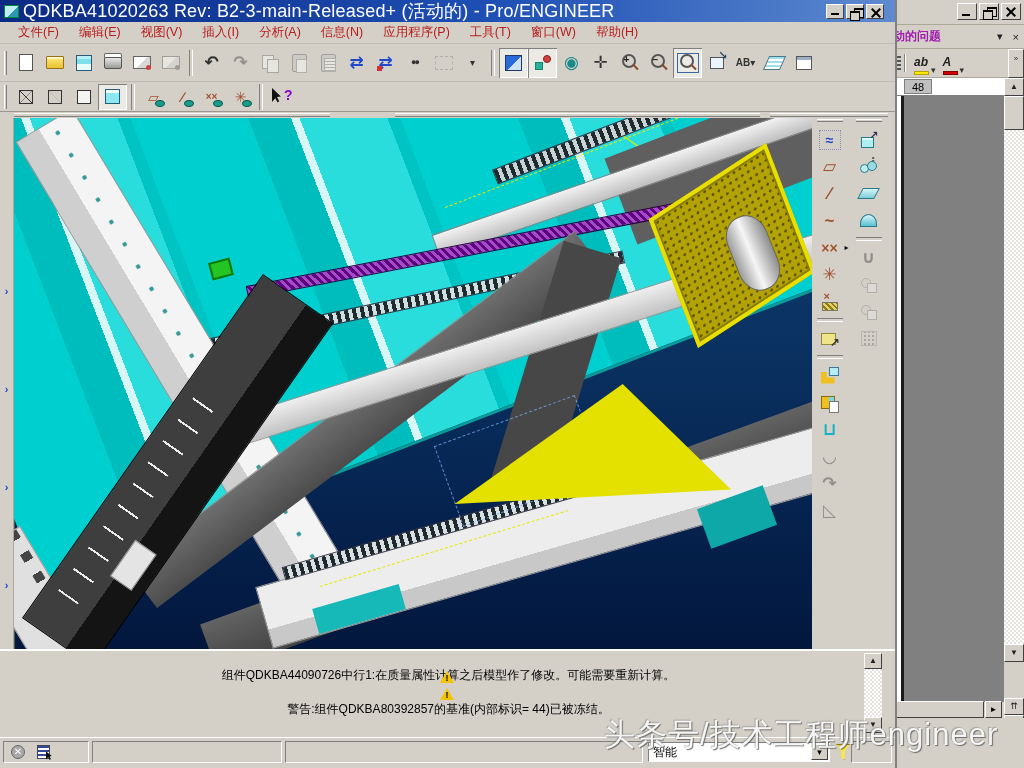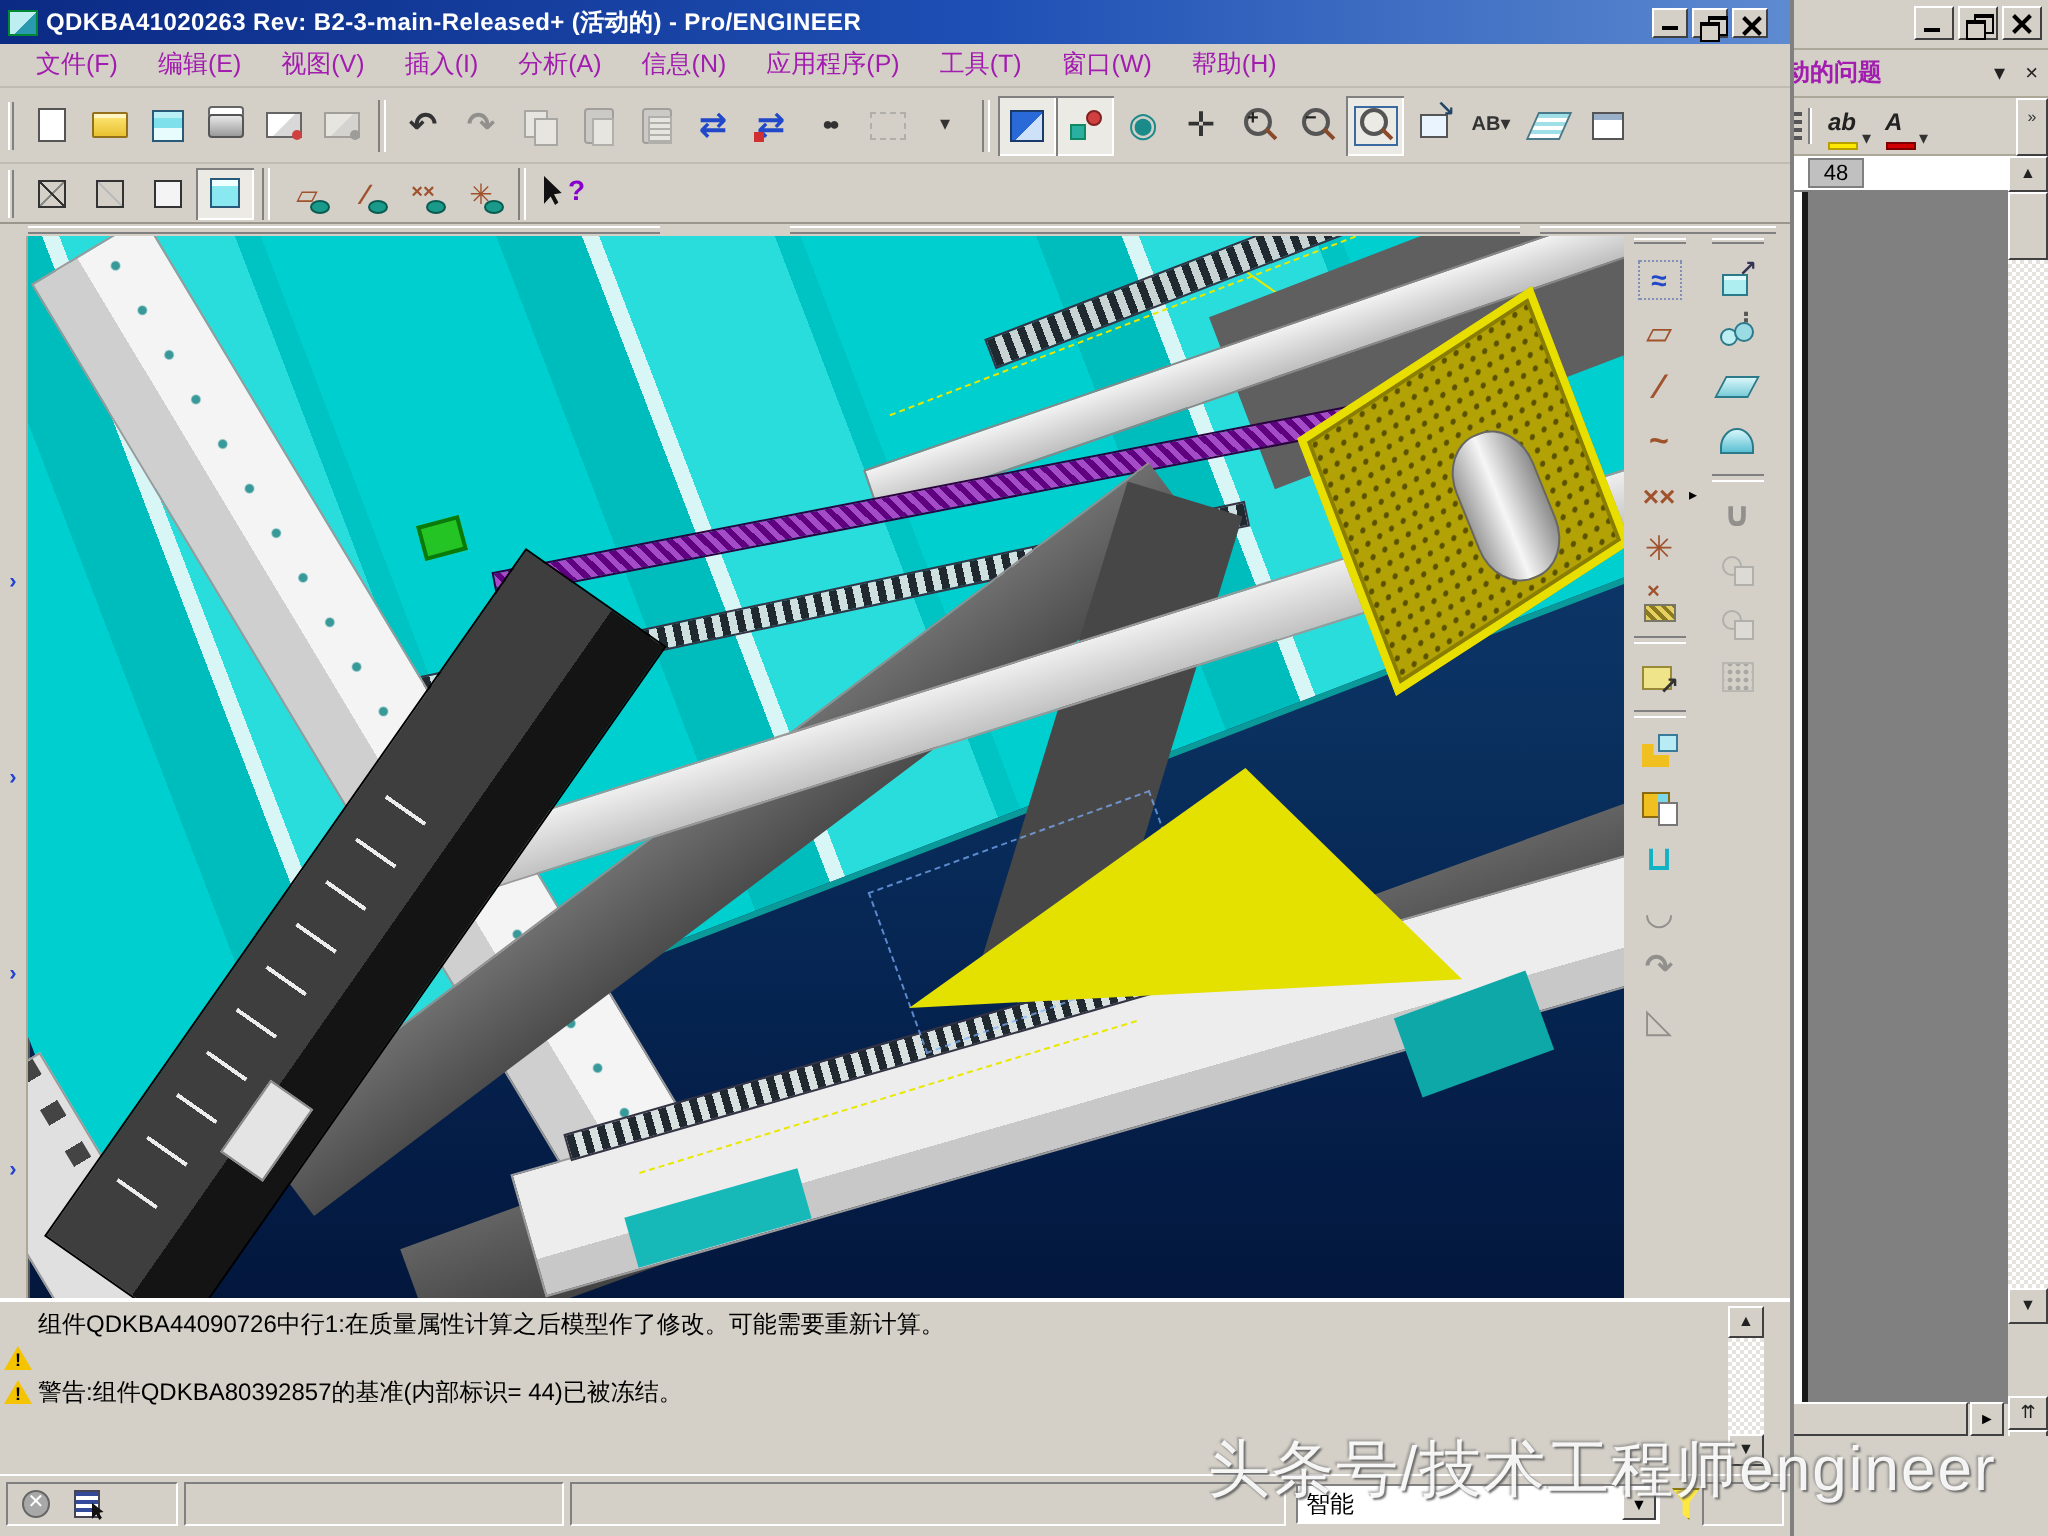--- a/index.html
+++ b/index.html
@@ -43,26 +43,26 @@
   .ww-browse .sbtn{position:relative;display:block;height:17px;line-height:15px;font-size:9px;}
   .ww-hscroll{position:absolute;left:0;bottom:50px;right:22px;height:17px;}
   .ww-hthumb{position:absolute;left:0;top:0;bottom:0;right:18px;background:#d4d0c8;border:1px solid;border-color:#fff #404040 #404040 #fff;}
   .ww-hbtn{position:absolute;right:0;top:0;width:17px;height:17px;background:#d4d0c8;border:1px solid;border-color:#fff #404040 #404040 #fff;font-size:8px;text-align:center;line-height:15px;color:#000;}
   .ww-bottom{position:absolute;left:0;bottom:0;right:0;height:50px;background:#d4d0c8;}
 
   
   .proe-window{position:absolute;left:0;top:0;width:897px;height:768px;background:#d4d0c8;z-index:2;border-right:2px solid #808080;}
   .titlebar{position:absolute;left:0;top:0;right:0;height:22px;background:linear-gradient(90deg,#0b2a84 0%,#1e4fb4 55%,#5d8ad0 100%);display:flex;align-items:center;padding:0 4px;}
   .app-icon{width:15px;height:13px;background:linear-gradient(135deg,#bfeef2 0 55%,#2a9ab0 55%);border:1px solid #083;margin-right:4px;flex:none;}
-  .title-text{color:#fff;font-size:12px;font-weight:bold;white-space:nowrap;overflow:hidden;flex:1;letter-spacing:.2px;}
+  .title-text{color:#fff;font-size:18px;font-weight:normal;white-space:nowrap;overflow:hidden;flex:1;letter-spacing:.2px;}
   .win-btns{display:flex;gap:2px;margin-right:7px;}
   .win-btns .wbtn{width:18px;height:15px;}
 
   .menubar{position:absolute;left:0;top:22px;right:0;height:22px;background:#d4d0c8;display:flex;align-items:center;padding-left:8px;border-bottom:1px solid #c0bcb4;}
-  .menu-item{font-size:12.5px;color:#a21caf;padding:2px 10px;white-space:nowrap;}
+  .menu-item{font-size:12.5px;color:#b91c1c;padding:2px 10px;white-space:nowrap;}
 
   .toolbar{position:absolute;left:0;right:0;background:#d4d0c8;display:flex;align-items:center;padding-left:2px;}
   .toolbar.row1{top:44px;height:38px;border-bottom:1px solid #c0bcb4;}
   .toolbar.row2{top:82px;height:30px;border-bottom:1px solid #9a968e;}
   .hgrip{width:3px;height:24px;border-left:1px solid #fff;border-right:1px solid #808080;margin:0 4px 0 2px;flex:none;}
   .tb{width:29px;height:30px;display:flex;align-items:center;justify-content:center;flex:none;position:relative;}
   .toolbar.row2 .tb{height:26px;}
   .tbsep{width:4px;height:26px;border-left:1px solid #808080;border-right:1px solid #fff;margin:0 4px;flex:none;}
   .tb.pressed{background:#eceae4;box-shadow:inset 1px 1px 0 #808080,inset -1px -1px 0 #fff;}
   .tb.disabled{opacity:.45;filter:grayscale(1);}
@@ -169,21 +169,21 @@
   
   .rtools{position:absolute;right:7px;top:2px;bottom:0;width:78px;display:flex;}
   .rcol{width:39px;display:flex;flex-direction:column;align-items:center;padding-top:2px;}
   .vgrip{width:26px;height:3px;border-top:1px solid #fff;border-bottom:1px solid #808080;margin:3px 0 4px;}
   .tbv{width:34px;height:27px;display:flex;align-items:center;justify-content:center;position:relative;flex:none;}
   .tbv.disabled{opacity:.45;filter:grayscale(1);}
   .rcol .tbsep{width:26px;height:4px;border-top:1px solid #808080;border-bottom:1px solid #fff;margin:3px 0;border-left:none;border-right:none;}
 
   
   .msgarea{position:absolute;left:0;top:649px;right:0;height:88px;background:#d4d0c8;border-top:2px solid #fff;padding:3px 0 0 2px;}
-  .msg-line{display:flex;align-items:center;height:17px;}
+  .msg-line{display:flex;align-items:center;height:17px;flex-direction:column;}
   .mi{width:14px;height:13px;margin-right:3px;position:relative;flex:none;}
   .mi-warning::before{content:"";position:absolute;left:0;top:0;width:0;height:0;border-left:7px solid transparent;border-right:7px solid transparent;border-bottom:12px solid #f5c400;}
   .mi-warning::after{content:"!";position:absolute;left:5.5px;top:2px;font-size:9px;font-weight:bold;color:#000;}
   .mi-prompt::before{content:"";position:absolute;left:0;top:1px;width:13px;height:11px;background:#00b838;border:1px solid #006a20;clip-path:polygon(0 32%,50% 32%,50% 5%,100% 50%,50% 95%,50% 68%,0 68%);}
   .mt{font-size:12px;color:#000;white-space:nowrap;}
   .msg-scroll{position:absolute;right:13px;top:2px;width:18px;bottom:4px;}
   .msg-scroll .track{position:absolute;left:0;right:0;top:16px;bottom:16px;}
   .msg-scroll .sbtn{width:18px;height:16px;line-height:14px;}
   .ms-up{top:0;} .ms-down{bottom:0;top:auto;}
 

